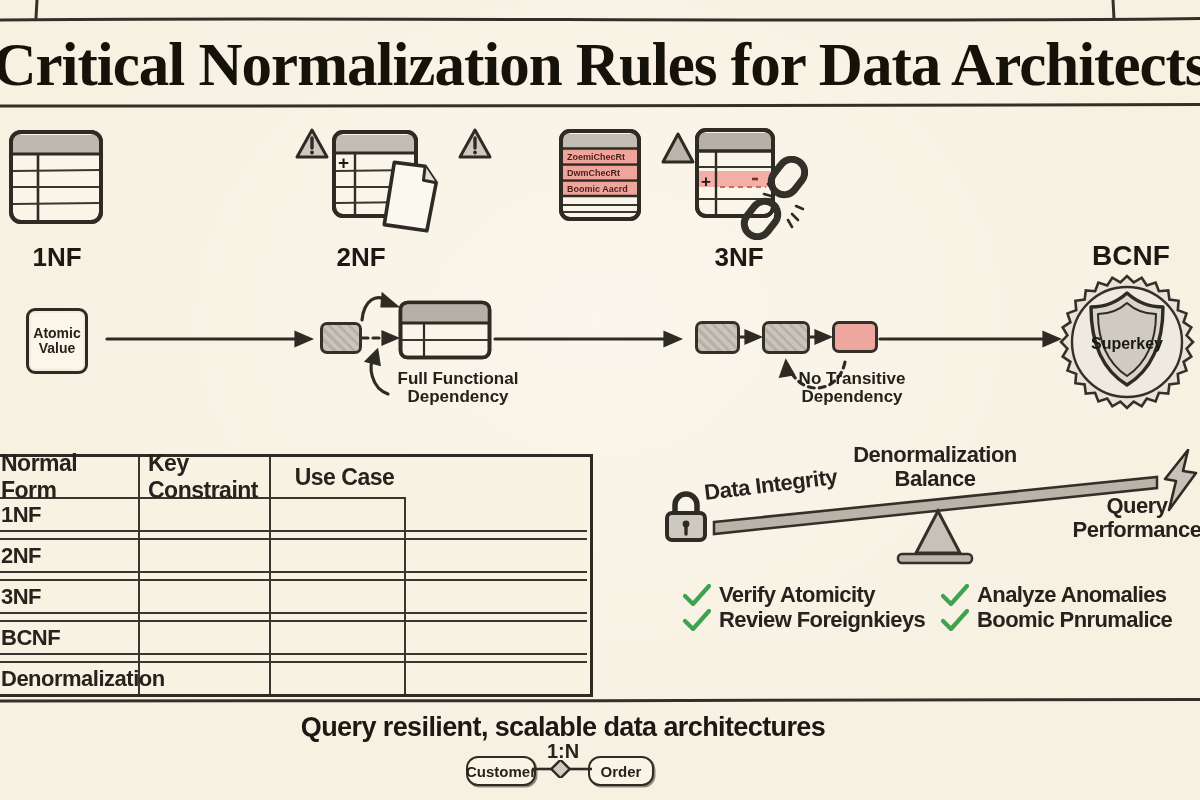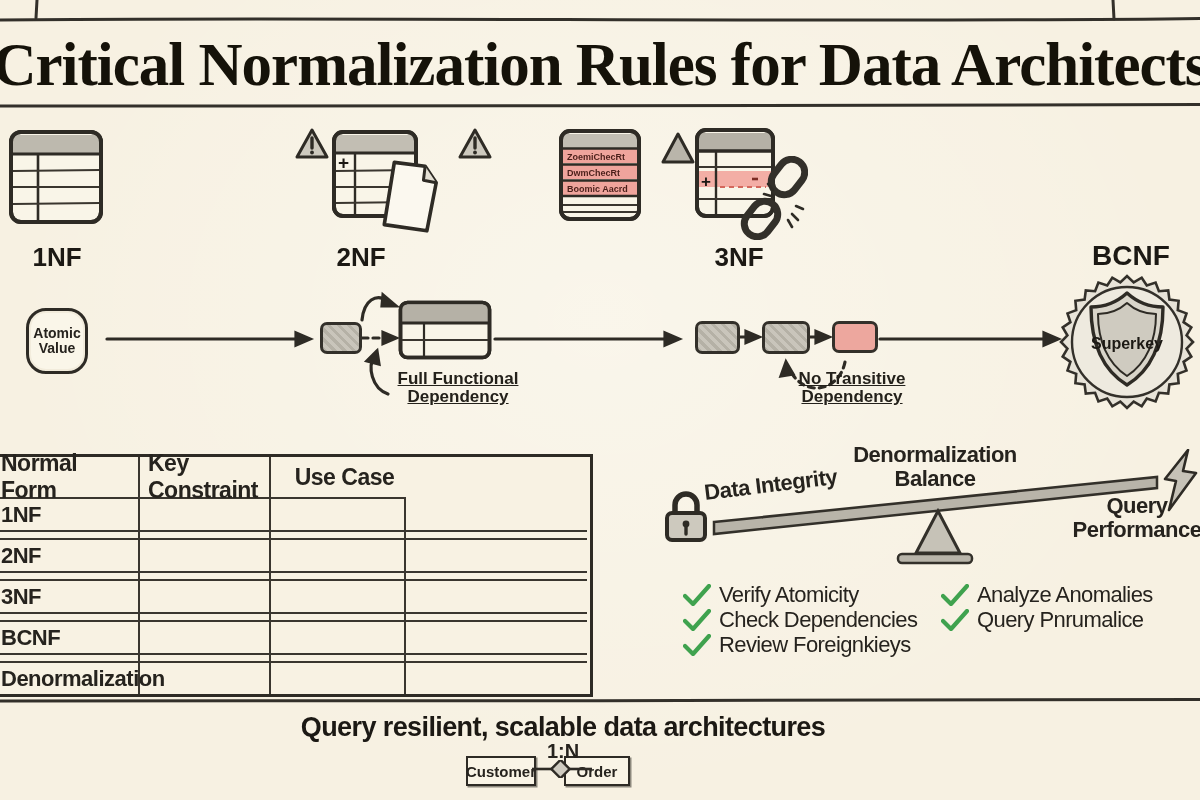--- a/index.html
+++ b/index.html
@@ -10,23 +10,23 @@
     font-family:"Liberation Sans",sans-serif;color:#26231e;
   }
   .abs{position:absolute;}
   .title{
     top:30px;left:50%;transform:translateX(-50%);white-space:nowrap;
     font-family:"Liberation Serif",serif;font-weight:bold;font-size:61px;
     letter-spacing:-1px;color:#151209;
   }
   .stage-label{font-weight:bold;font-size:26px;text-align:center;color:#1c1914;}
   .flow-label{font-weight:bold;font-size:17px;line-height:1.06;text-align:center;
-    white-space:pre-line;color:#24211b;text-decoration:underline;}
+    white-space:pre-line;color:#24211b;}
   .atomic-box{
-    top:308px;left:26px;width:56px;height:60px;border:3px solid #2e2b25;border-radius:20px;
+    top:308px;left:26px;width:56px;height:60px;border:3px solid #2e2b25;border-radius:9px;
     background:#faf6e9;box-shadow:inset 0 0 0 2px #f2ecdc;
     display:flex;align-items:center;justify-content:center;text-align:center;
     font-weight:bold;font-size:14px;line-height:1.05;white-space:pre-line;
   }
   .hatch{background:repeating-linear-gradient(45deg,#b5b1a6 0 3px,#c9c5bb 3px 7px);}
   .mini-box{border:3px solid #33302a;border-radius:7px;}
   .mini-red{background:#eda79e;}
   
   .cmp-table{top:454px;left:-10px;width:597px;border:3px solid #2e2b25;
     background:#f8f2e3;}
@@ -42,25 +42,25 @@
   
   .balance-title{top:443px;left:845px;width:180px;text-align:center;font-weight:bold;
     font-size:22px;line-height:1.08;white-space:pre-line;letter-spacing:-0.5px;}
   .integrity{top:480px;left:706px;font-weight:bold;font-size:22px;letter-spacing:-0.5px;
     transform:rotate(-7deg);transform-origin:left bottom;}
   .performance{top:494px;left:1057px;width:160px;text-align:center;font-weight:bold;
     font-size:22px;line-height:1.07;white-space:pre-line;letter-spacing:-0.5px;}
   
   .check-col{display:flex;flex-direction:column;gap:4px;}
   .check-item{display:flex;align-items:center;gap:8px;height:21px;}
-  .check-item .lbl{font-weight:normal;font-size:22px;letter-spacing:-0.6px;white-space:nowrap;}
+  .check-item .lbl{font-weight:bold;font-size:22px;letter-spacing:-0.6px;white-space:nowrap;}
   
   .tagline{top:712px;left:563px;transform:translateX(-50%);white-space:nowrap;
     font-weight:bold;font-size:27px;letter-spacing:-0.6px;color:#1c1914;}
-  .er-entity{border:2.5px solid #2e2b25;border-radius:0;background:#f9f4e6;
+  .er-entity{border:2.5px solid #2e2b25;border-radius:12px;background:#f9f4e6;
     box-shadow:1.5px 1.5px 0 #8d897e;
     font-weight:bold;font-size:15px;display:flex;align-items:center;justify-content:center;}
   .er-rel{font-weight:bold;font-size:20px;}
   svg{display:block;}
 </style>
 </head>
 <body>
 
 <div id="canvas">
 
@@ -307,47 +307,41 @@
     <div class="check-item">
       <svg width="28" height="22" viewBox="0 0 28 22">
           <path d="M2,12 L10,20 L26,2" fill="none" stroke="#3fa24e" stroke-width="4.2" stroke-linecap="round" stroke-linejoin="round"></path>
         </svg>
       <span class="lbl">Verify Atomicity</span>
     </div>
     <div class="check-item">
       <svg width="28" height="22" viewBox="0 0 28 22">
           <path d="M2,12 L10,20 L26,2" fill="none" stroke="#3fa24e" stroke-width="4.2" stroke-linecap="round" stroke-linejoin="round"></path>
         </svg>
-      <span class="lbl">Check Dependencies</span>
-    </div>
-    <div class="check-item">
-      <svg width="28" height="22" viewBox="0 0 28 22">
-          <path d="M2,12 L10,20 L26,2" fill="none" stroke="#3fa24e" stroke-width="4.2" stroke-linecap="round" stroke-linejoin="round"></path>
-        </svg>
       <span class="lbl">Review Foreignkieys</span>
     </div>
   </div>
   <div class="abs check-col" style="left:941px;top:584px">
     <div class="check-item">
       <svg width="28" height="22" viewBox="0 0 28 22">
           <path d="M2,12 L10,20 L26,2" fill="none" stroke="#3fa24e" stroke-width="4.2" stroke-linecap="round" stroke-linejoin="round"></path>
         </svg>
       <span class="lbl">Analyze Anomalies</span>
     </div>
     <div class="check-item">
       <svg width="28" height="22" viewBox="0 0 28 22">
           <path d="M2,12 L10,20 L26,2" fill="none" stroke="#3fa24e" stroke-width="4.2" stroke-linecap="round" stroke-linejoin="round"></path>
         </svg>
-      <span class="lbl">Query Pnrumalice</span>
+      <span class="lbl">Boomic Pnrumalice</span>
     </div>
   </div>
 
   <div class="abs tagline">Query resilient, scalable data architectures</div>
   <div class="abs er-entity" style="left:466px;top:756px;width:66px;height:26px">Customer</div>
-  <div class="abs er-entity" style="left:564px;top:756px;width:62px;height:26px">Order</div>
+  <div class="abs er-entity" style="left:588px;top:756px;width:62px;height:26px">Order</div>
   <div class="abs er-rel" style="left:547px;top:740px;width:28px;text-align:center">1:N</div>
   <svg class="abs" style="left:532px;top:760px" width="60" height="18" viewBox="0 0 60 18">
     <line x1="0" y1="9" x2="20" y2="9" stroke="#2e2b25" stroke-width="2.6"></line>
     <rect x="22" y="2.5" width="13" height="13" transform="rotate(45 28.5 9)" fill="#cfcbc0" stroke="#2e2b25" stroke-width="2.4"></rect>
     <line x1="38" y1="9" x2="60" y2="9" stroke="#2e2b25" stroke-width="2.6"></line>
   </svg>
 
 </div>
 
 </body></html>

